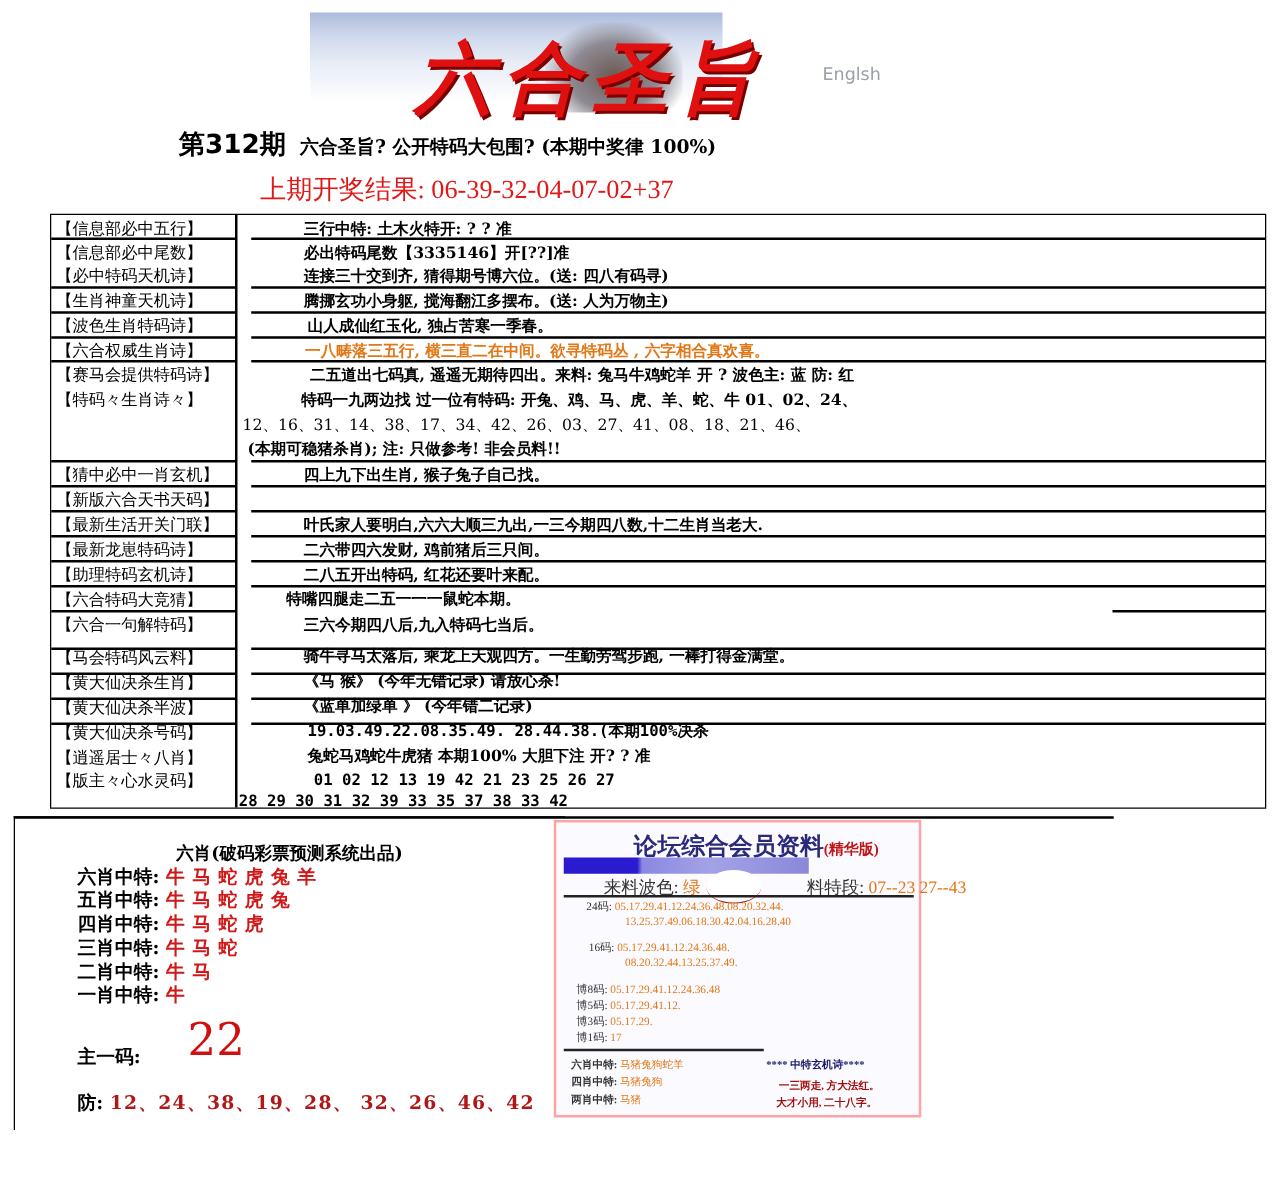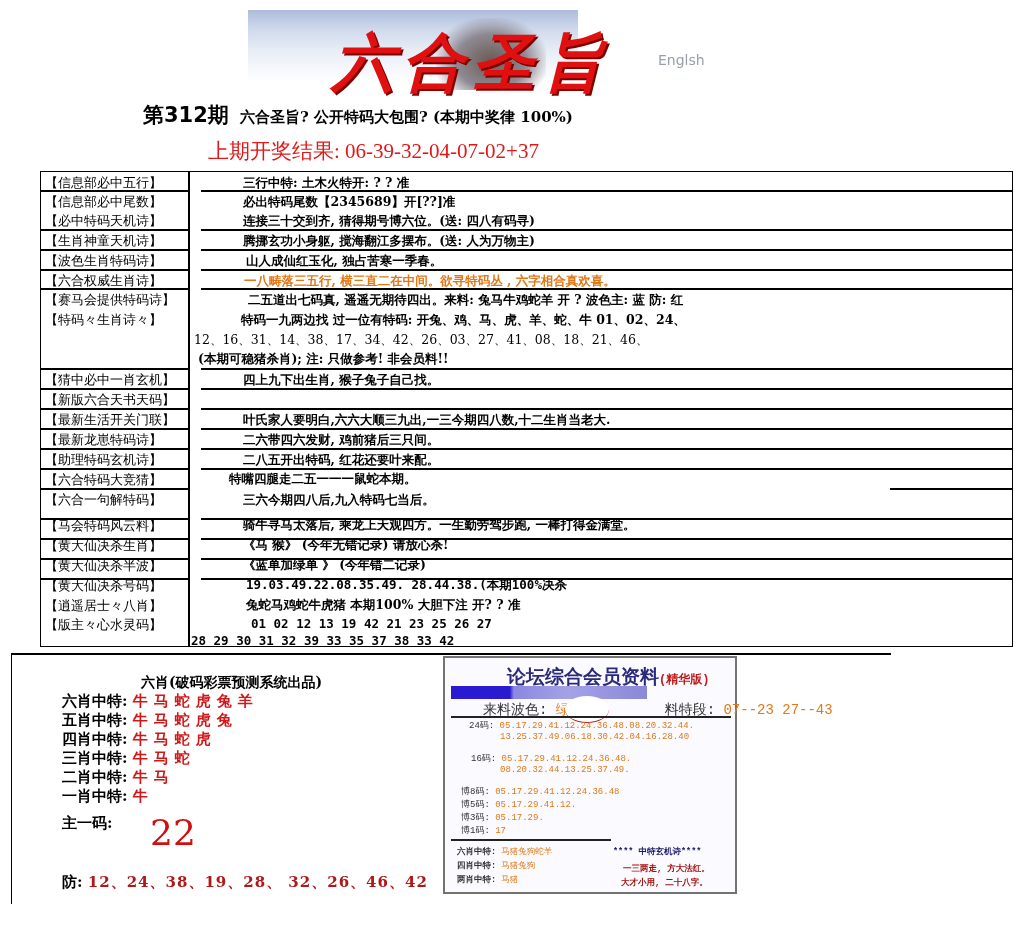--- a/index.html
+++ b/index.html
@@ -37,29 +37,29 @@
   .row-text.mono { font-family:"DejaVu Sans Mono", monospace; font-size:12.5px; }
 
   
   .lower-box { position:absolute; left:11px; top:653px; width:440px; height:250px;
      border-left:1.5px solid #000; border-top:1.5px solid #000; }
   .lower-topline { position:absolute; left:11px; top:653px; width:880px; height:1.5px; background:#000; }
   .six-title { position:absolute; left:141px; top:674px; font-size:14px; font-weight:bold; white-space:nowrap; }
   .zodiac-row { position:absolute; left:62px; font-size:15px; font-weight:bold; white-space:nowrap; }
   .zodiac-row .lab { color:#000; }
   .zodiac-row .val { color:#d01818; letter-spacing:6px; }
-  .main-code-label { position:absolute; left:62px; top:814px; font-size:15px; font-weight:bold; }
+  .main-code-label { position:absolute; left:62px; top:836px; font-size:15px; font-weight:bold; }
   .main-code-value { position:absolute; left:150px; top:812px; font-size:36px; color:#d01010; }
   .defense { position:absolute; left:62px; top:873px; font-size:15px; font-weight:bold; white-space:nowrap; }
   .defense .val { color:#b01818; letter-spacing:1px; }
 
   
   .card { position:absolute; left:443px; top:656px; width:294px; height:238px;
-     border:2px solid #737373; background:#fbfbff; box-sizing:border-box;
-     font-family:Liberation Mono, monospace; }
+     border:2px solid #fca5a5; background:#fbfbff; box-sizing:border-box;
+     font-family:Liberation Serif, serif; }
   .card-title { position:absolute; left:62px; top:6px; font-size:19px; font-weight:bold; color:#2a2a7a; white-space:nowrap; }
   .card-title .ed { font-size:12px; color:#c01818; }
   .card-bar { position:absolute; left:6px; top:28px; width:196px; height:13px;
      background:linear-gradient(90deg,#2a1ad0 0%,#2a1ad0 30%,#8a88e0 32%,#a4a2e6 60%,#8a88d8 100%); }
   .card-src { position:absolute; left:38px; top:43px; font-size:14px; color:#333; white-space:nowrap; }
   .card-src .o { color:#e07818; }
   .card-blot { position:absolute; left:120px; top:38px; width:44px; height:26px; background:#fff;
      border-radius:50%; border-bottom:1.5px solid #b02020; }
   .card-rule { position:absolute; left:6px; height:1.5px; background:#222; }
   .card-line { position:absolute; font-size:9px; color:#333; white-space:nowrap; }
@@ -142,21 +142,21 @@
   <div class="row-label" style="top:299px">【六合特码大竞猜】</div>
   <div class="row-label" style="top:319px">【六合一句解特码】</div>
   <div class="row-label" style="top:345px">【马会特码风云料】</div>
   <div class="row-label" style="top:365px">【黄大仙决杀生肖】</div>
   <div class="row-label" style="top:385px">【黄大仙决杀半波】</div>
   <div class="row-label" style="top:405px">【黄大仙决杀号码】</div>
   <div class="row-label" style="top:425px">【逍遥居士々八肖】</div>
   <div class="row-label" style="top:444px">【版主々心水灵码】</div>
 
   <div class="row-text" style="left:202px;top:3px">三行中特: 土木火特开: ? ? 准</div>
-  <div class="row-text" style="left:202px;top:22px">必出特码尾数【2345689】开[??]准</div>
+  <div class="row-text" style="left:202px;top:22px">必出特码尾数【3335146】开[??]准</div>
   <div class="row-text" style="left:202px;top:61px">腾挪玄功小身躯, 搅海翻江多摆布。(送: 人为万物主)</div>
   <div class="row-text" style="left:202px;top:41px">连接三十交到齐, 猜得期号博六位。(送: 四八有码寻)</div>
   <div class="row-text" style="left:205px;top:81px">山人成仙红玉化, 独占苦寒一季春。</div>
   <div class="row-text" style="left:207px;top:120px">二五道出七码真, 遥遥无期待四出。来料: 兔马牛鸡蛇羊 开 ? 波色主: 蓝 防: 红</div>
   <div class="row-text orange" style="left:203px;top:101px">一八畴落三五行, 横三直二在中间。欲寻特码丛 , 六字相合真欢喜。</div>
   <div class="row-text" style="left:200px;top:140px">特码一九两边找 过一位有特码: 开兔、鸡、马、虎、羊、蛇、牛 01、02、24、</div>
   <div class="row-text" style="left:153px;top:160px;font-weight:normal">12、16、31、14、38、17、34、42、26、03、27、41、08、18、21、46、</div>
   <div class="row-text" style="left:157px;top:179px">(本期可稳猪杀肖); 注: 只做参考! 非会员料!!</div>
   <div class="row-text" style="left:202px;top:200px">四上九下出生肖, 猴子兔子自己找。</div>
   <div class="row-text" style="left:202px;top:240px">叶氏家人要明白,六六大顺三九出,一三今期四八数,十二生肖当老大.</div>

